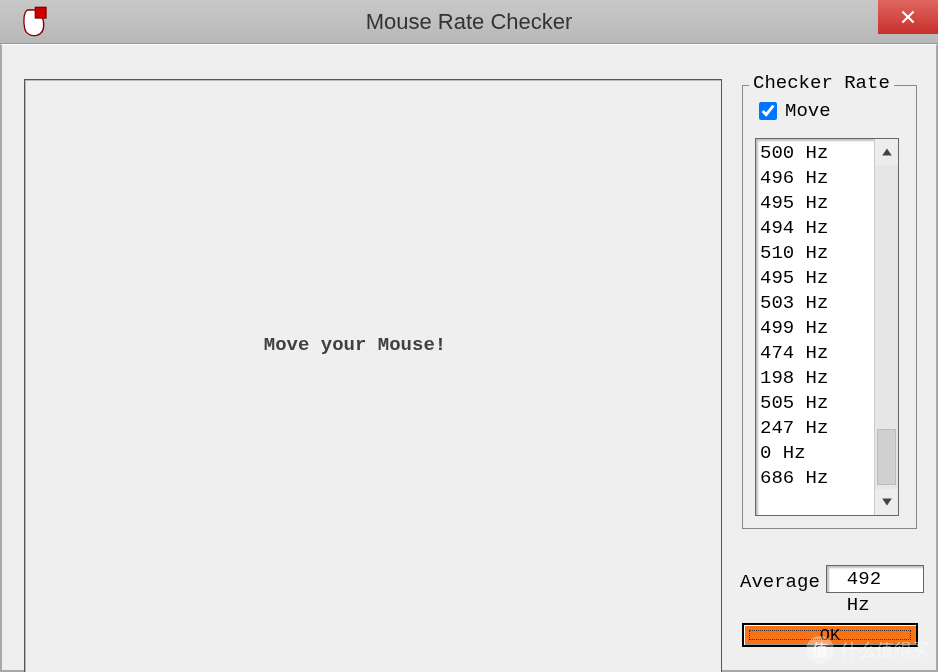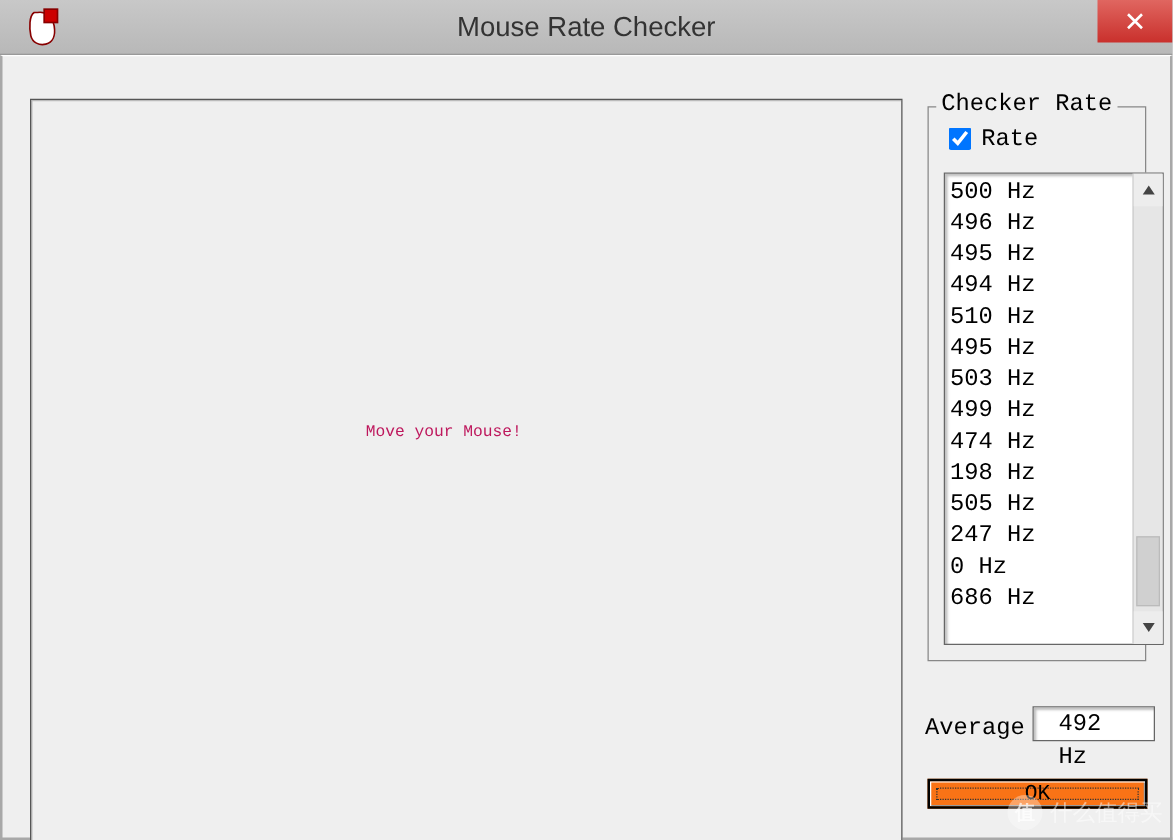--- a/index.html
+++ b/index.html
@@ -47,22 +47,22 @@
     .canvas-area {
       position: absolute;
       left: 22px; top: 34px;
       width: 698px; height: 600px;
       background: #efefef;
       border: 1px solid #555;
       box-shadow: inset 1px 1px 0 #bbb;
       display: flex; align-items: center; justify-content: center;
     }
     .canvas-msg {
-      font-size: 13px; color: #be185d;
-      position: relative; top: -34px; left: -18px;
+      font-size: 19px; color: #404040;
+      position: relative; top: -34px; left: -18px; font-weight: bold;
     }
     .groupbox {
       position: absolute;
       left: 740px; top: 40px;
       width: 175px; height: 444px;
       border: 1px solid #888;
     }
     .groupbox-label {
       position: absolute; top: -14px; left: 6px;
       background: #efefef;
@@ -71,21 +71,21 @@
     }
     .show-row {
       position: absolute; top: 14px; left: 16px;
       display: flex; align-items: center; gap: 8px;
       font-size: 19px;
     }
     .show-row input { width: 18px; height: 18px; }
     .listbox-wrap {
       position: absolute;
       top: 52px; left: 12px;
-      width: 176px; height: 378px;
+      width: 144px; height: 378px;
       border: 1px solid #666;
       box-shadow: inset 2px 2px 2px rgba(0,0,0,.25);
       background: #fff;
       display: flex;
     }
     .listbox {
       flex: 1;
       overflow: hidden;
       padding: 2px 4px;
     }
@@ -183,21 +183,21 @@
 <div class="content">
 
   <div class="canvas-area">
     <span class="canvas-msg">Move your Mouse!</span>
   </div>
 
   <div class="groupbox">
     <span class="groupbox-label">Checker Rate</span>
     <label class="show-row">
       <input type="checkbox" id="show-chk" checked="" style="">
-      <span>Rate</span>
+      <span>Move</span>
     </label>
     <div class="listbox-wrap">
       <div class="listbox" id="rates-list">
           <div>500 Hz</div>
           <div>496 Hz</div>
           <div>495 Hz</div>
           <div>494 Hz</div>
           <div>510 Hz</div>
           <div>495 Hz</div>
           <div>503 Hz</div>

